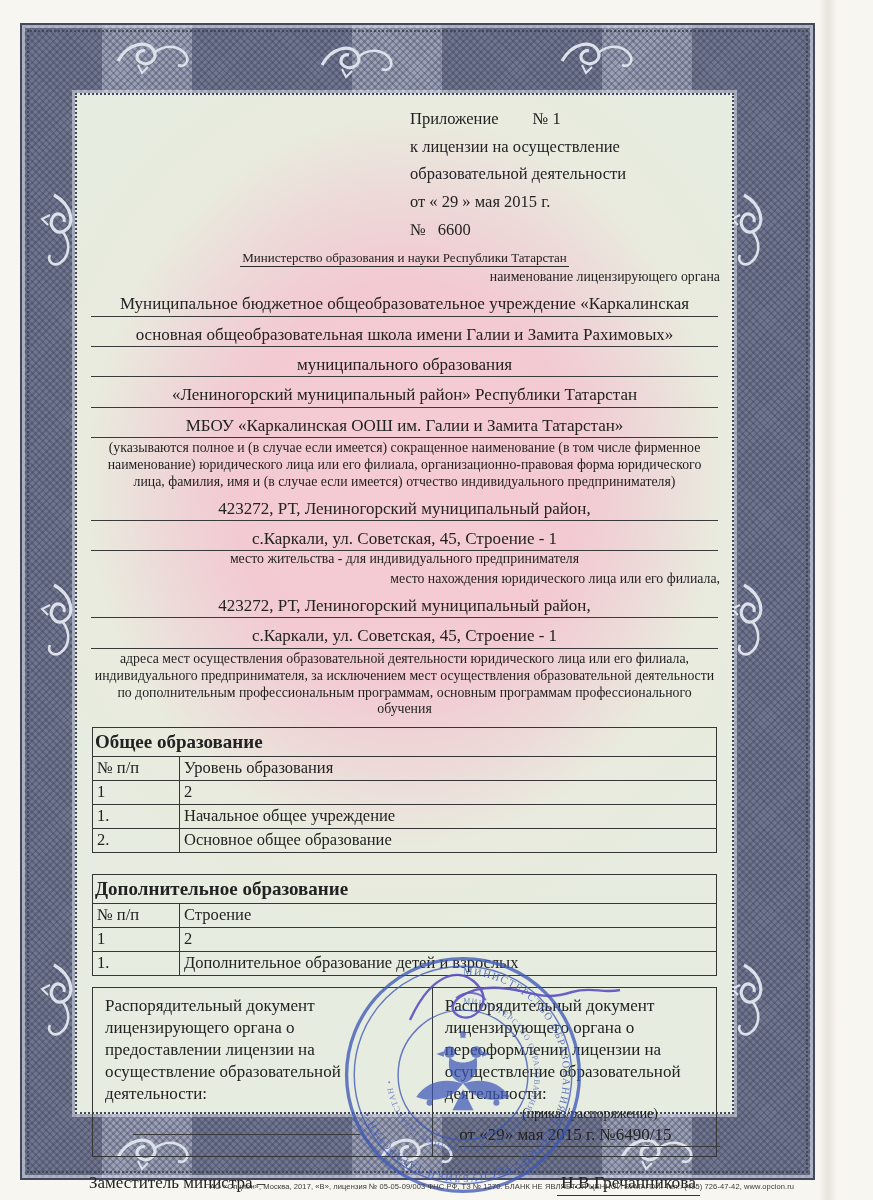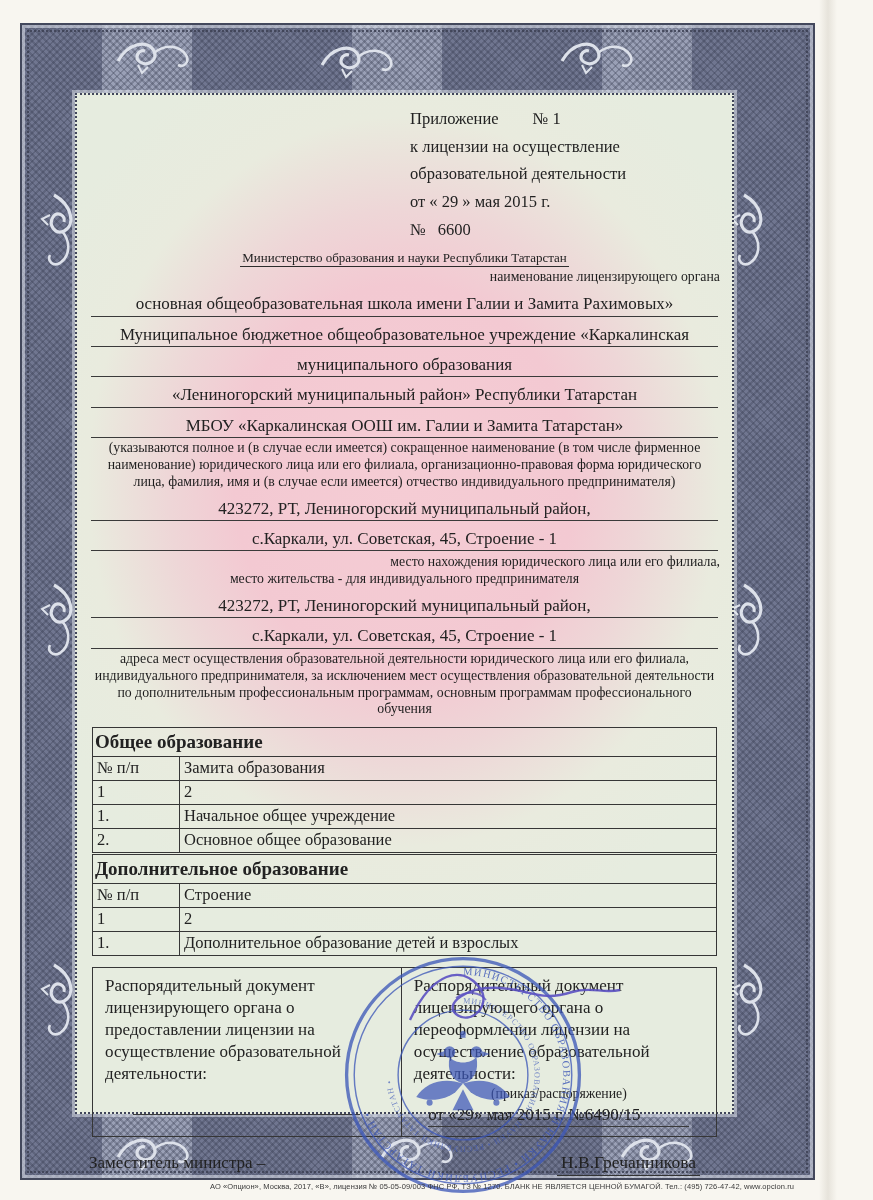--- a/index.html
+++ b/index.html
@@ -40,21 +40,21 @@
          border-bottom:1.5px solid #3a3a3a;padding-bottom:1px;}
   .block-cap{margin:2px 4px 0;}
 
   .tbl{width:calc(100% - 6px);margin:9px 3px 0;border-collapse:collapse;}
   .tbl th,.tbl td{border:1.5px solid #363636;text-align:left;padding:1px 4px;}
   .tbl .ttl{font-weight:bold;font-size:19px;padding:2px;}
   .tbl td{font-size:16.5px;height:21px;}
   .tbl td.c0{width:78px;}
 
   .orders{display:grid;grid-template-columns:49.4% 50.6%;border:1.6px solid #363636;
-          margin:11px 3px 0;min-height:134px;}
+          margin:11px 3px 0;min-height:134px;gap:31px;}
   .ocell{padding:7px 12px 9px;font-size:17px;line-height:1.3;}
   .ocell.r{border-left:1.6px solid #363636;}
   .blank-line{margin:28px auto 0;width:80%;border-bottom:1.5px solid #3a3a3a;height:1px;}
   .oval{margin:3px auto 0;width:90%;text-align:center;border-bottom:1.5px solid #3a3a3a;}
   .ocap{text-align:center;font-size:13.8px;}
   .odate{margin:1px auto 0;width:90%;text-align:left;border-bottom:1.5px solid #3a3a3a;}
 
   .signing{display:flex;margin:15px 0 0;}
   .s-left{width:47%;font-size:17px;line-height:1.3;}
   .s-mid{width:24%;text-align:center;font-size:13.8px;}
@@ -108,63 +108,63 @@
           <div>
             <span>№</span><span class="gap-s"></span><span>6600</span>
           </div>
         </div>
 
         <div class="title">
           <span>Министерство образования и науки Республики Татарстан</span>
         </div>
         <div class="cap mt">наименование лицензирующего органа</div>
 
+        <div class="fline">Муниципальное бюджетное общеобразовательное учреждение «Каркалинская</div>
         <div class="fline">основная общеобразовательная школа имени Галии и Замита Рахимовых»</div>
-        <div class="fline">Муниципальное бюджетное общеобразовательное учреждение «Каркалинская</div>
         <div class="fline">муниципального образования</div>
         <div class="fline">«Лениногорский муниципальный район» Республики Татарстан</div>
         <div class="fline">МБОУ «Каркалинская ООШ им. Галии и Замита Татарстан»</div>
         <div class="cap block-cap">(указываются полное и (в случае если имеется) сокращенное наименование (в том числе фирменное наименование) юридического лица или его филиала, организационно-правовая форма юридического лица, фамилия, имя и (в случае если имеется) отчество индивидуального предпринимателя)</div>
 
         <div class="fline">423272, РТ, Лениногорский муниципальный район,</div>
         <div class="fline">с.Каркали, ул. Советская, 45, Строение - 1</div>
+        <div class="cap">место жительства - для индивидуального предпринимателя</div>
         <div class="cap mt">место нахождения юридического лица или его филиала,</div>
-        <div class="cap">место жительства - для индивидуального предпринимателя</div>
 
         <div class="fline">423272, РТ, Лениногорский муниципальный район,</div>
         <div class="fline">с.Каркали, ул. Советская, 45, Строение - 1</div>
         <div class="cap block-cap">адреса мест осуществления образовательной деятельности юридического лица или его филиала, индивидуального предпринимателя, за исключением мест осуществления образовательной деятельности по дополнительным профессиональным программам, основным программам профессионального обучения</div>
 
         <table class="tbl">
           <thead>
             <tr>
               <th colspan="2" class="ttl">Общее образование</th>
             </tr>
           </thead>
           <tbody>
               <tr>
                 <td class="c0">№ п/п</td>
-                <td>Замита образования</td>
+                <td>Уровень образования</td>
               </tr>
               <tr>
                 <td class="c0">1</td>
                 <td>2</td>
               </tr>
               <tr>
                 <td class="c0">1.</td>
                 <td>Начальное общее учреждение</td>
               </tr>
               <tr>
                 <td class="c0">2.</td>
                 <td>Основное общее образование</td>
               </tr>
             </tbody>
         </table>
 
-        <table class="tbl" style="margin-top:1px">
+        <table class="tbl" style="margin-top:21px">
           <thead>
             <tr>
               <th colspan="2" class="ttl">Дополнительное образование</th>
             </tr>
           </thead>
           <tbody>
               <tr>
                 <td class="c0">№ п/п</td>
                 <td>Строение</td>
               </tr>

